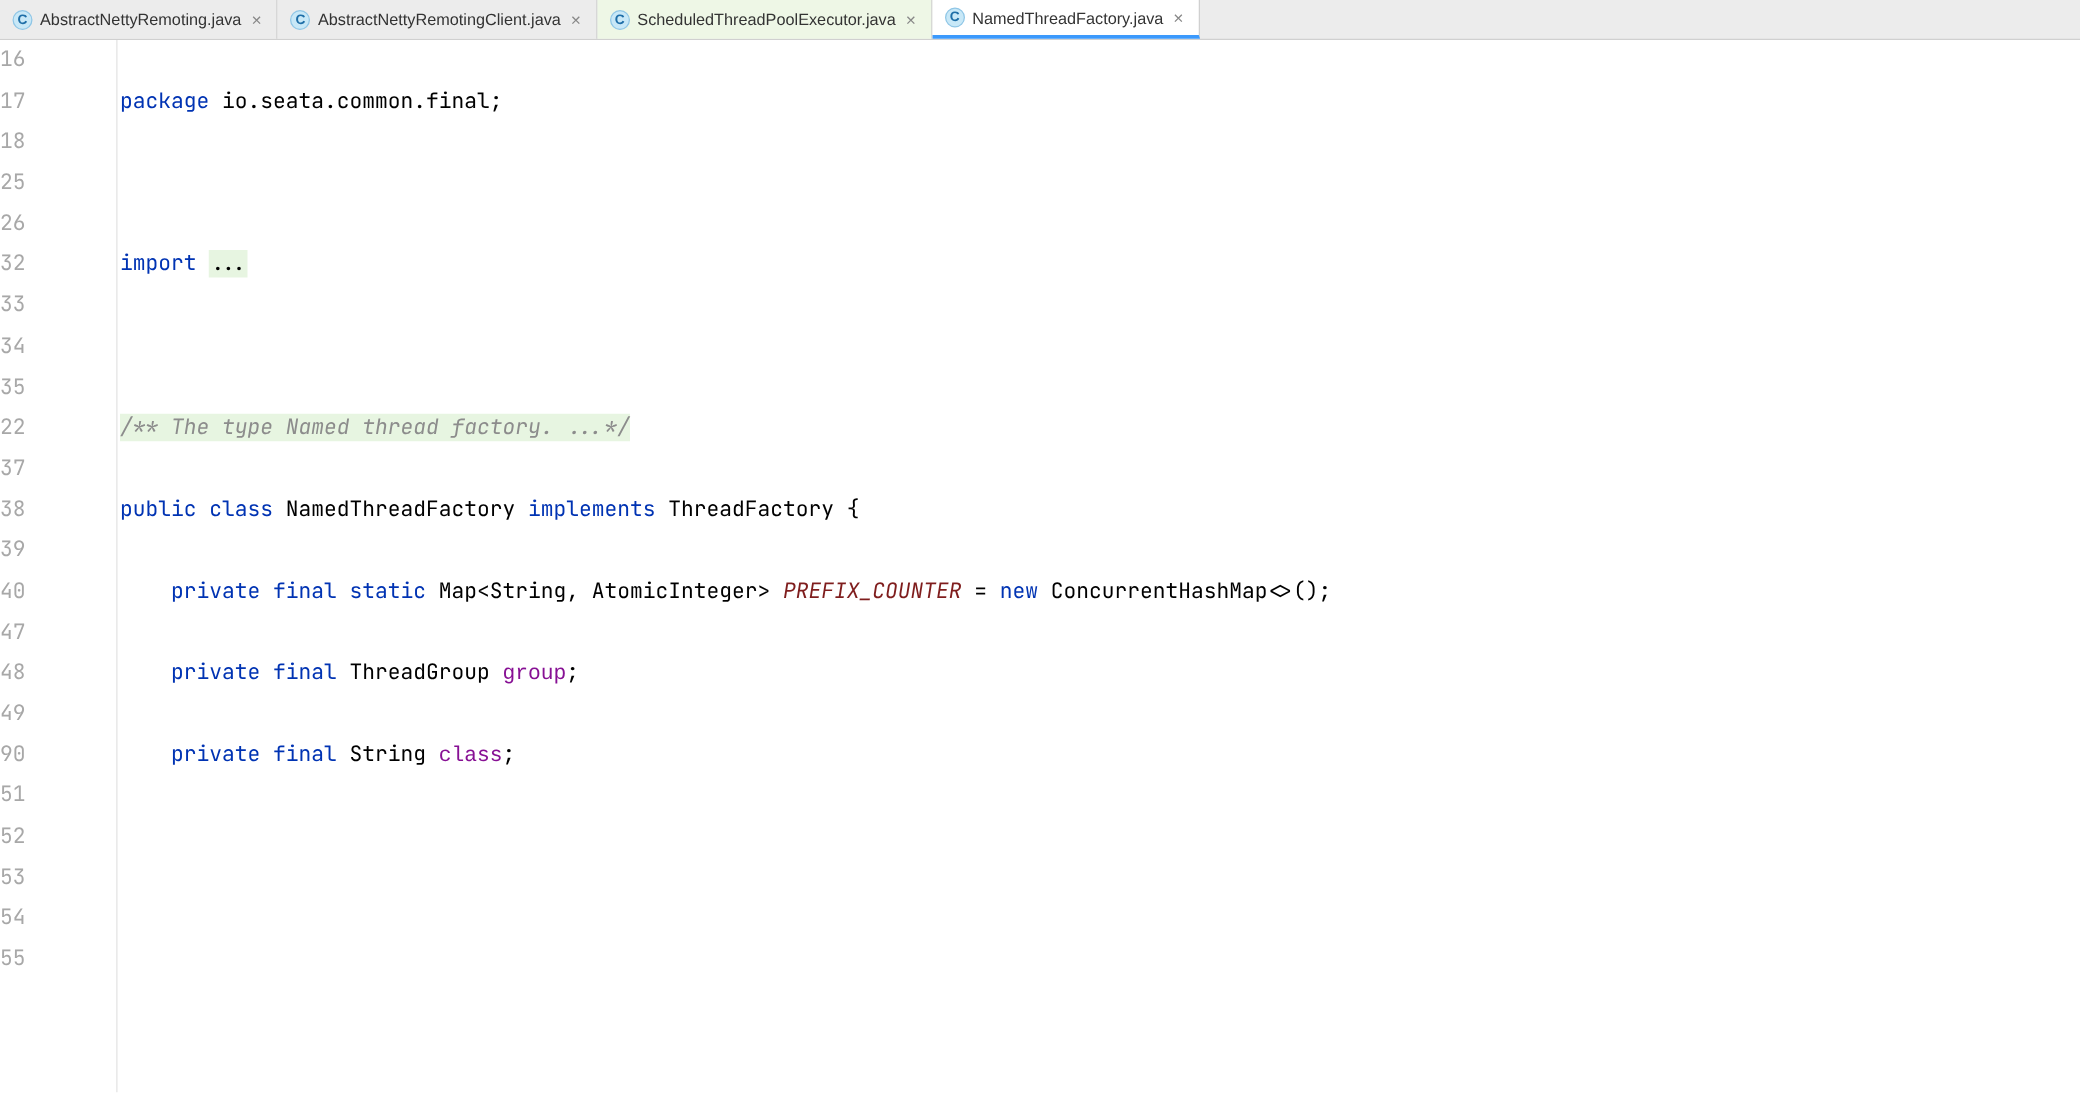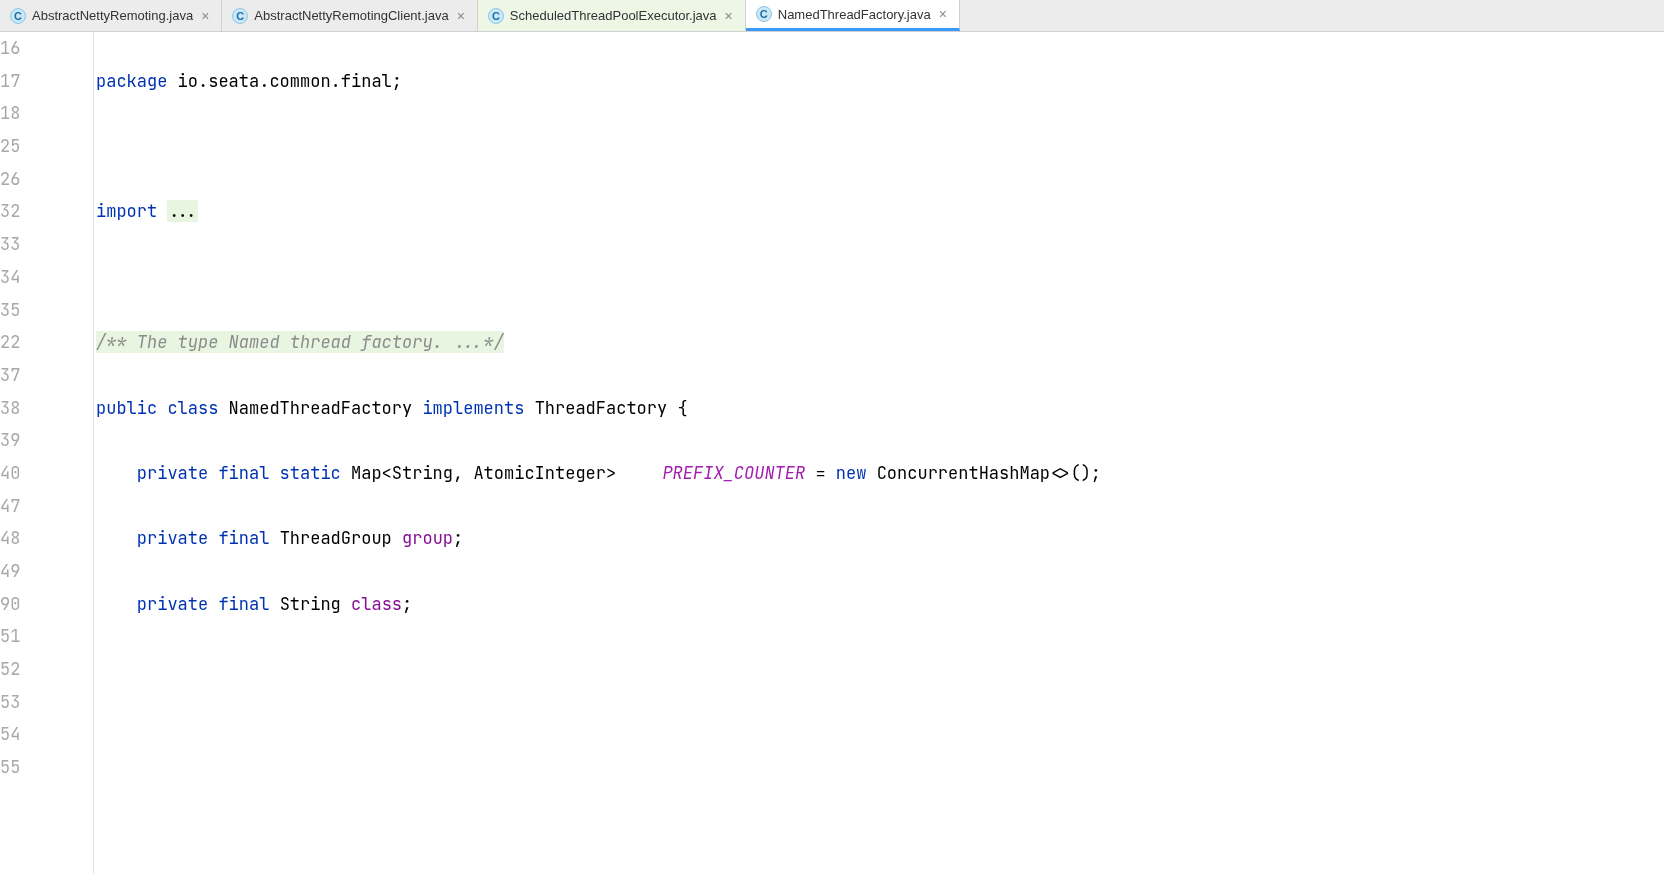--- a/index.html
+++ b/index.html
@@ -61,22 +61,22 @@
 }
 .gutter .ln { height: 32.7px; position: relative; }
 .code {
   flex: 1;
   white-space: pre;
   padding-left: 2px;
   position: relative;
 }
 .code .line { height: 32.7px; }
 .kw { color: #0033b3; }
-.field { color: #871094; }
-.field-italic { color: #a21caf; font-style: italic; margin-left: 36px; }
+.field { color: #871094; font-family: Liberation Mono, monospace; }
+.field-italic { color: #7f1d1d; font-style: italic; }
 .num { color: #1750eb; }
 .doc-hl { background: #e7f5e1; color: #8c8c8c; font-style: italic; }
 .hl-bg { background: #e7f5e1; }
 .param-hint {
   background: #eef0f2;
   color: #7a7a7a;
   font-size: 13px;
   padding: 1px 5px;
   border-radius: 3px;
   font-style: normal;

